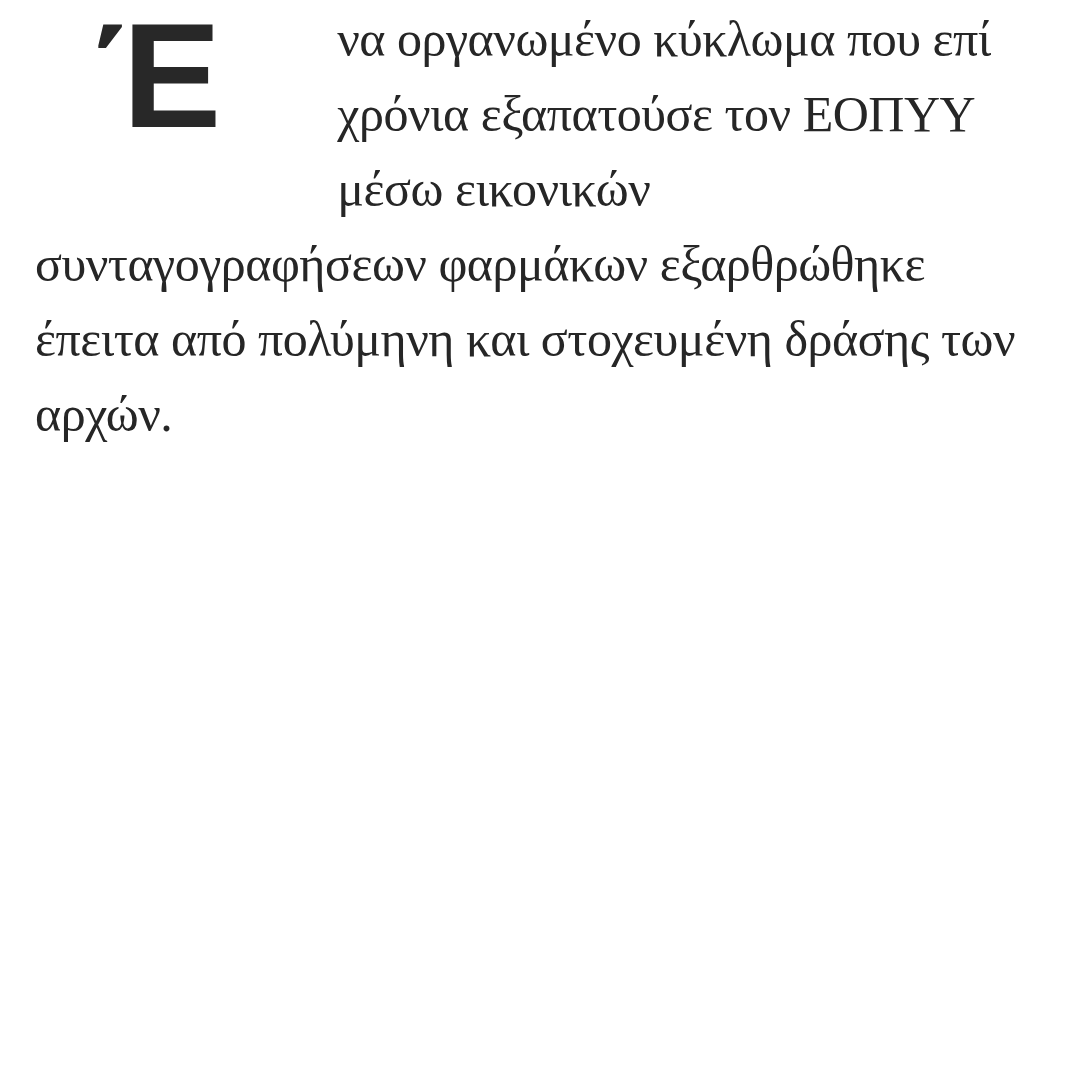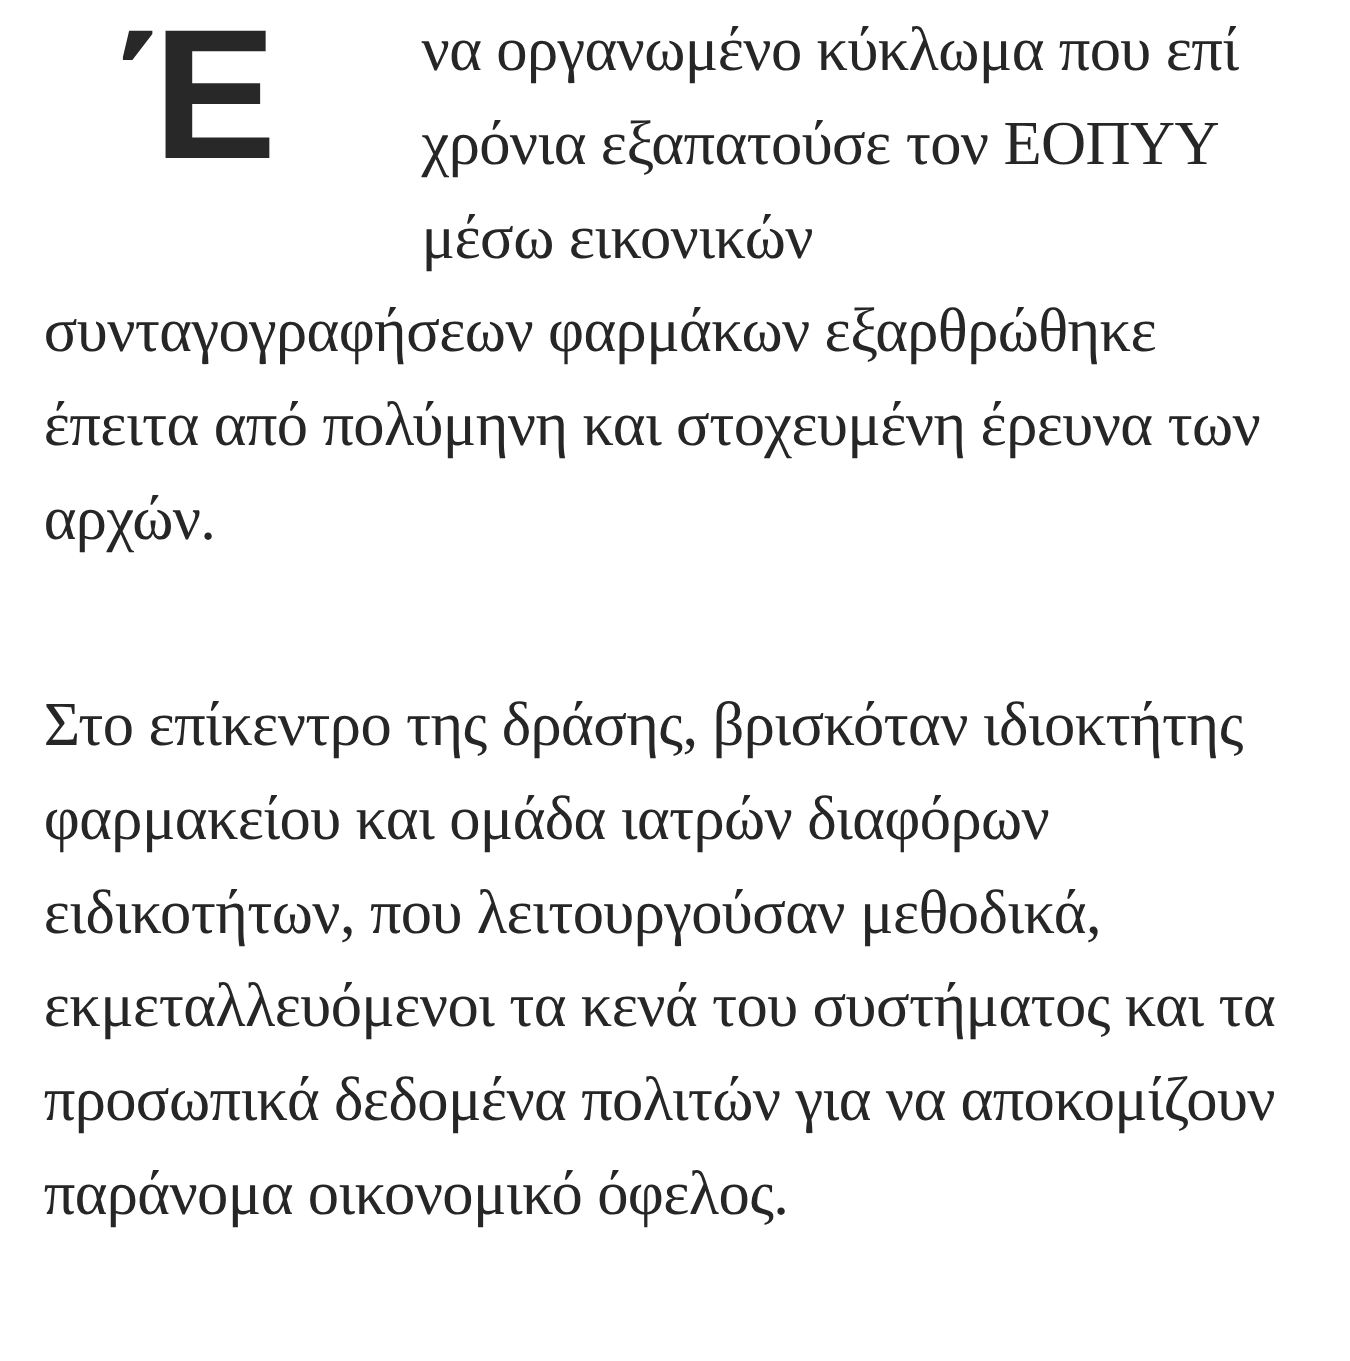--- a/index.html
+++ b/index.html
@@ -34,15 +34,14 @@
     line-height: 120px;
     margin: 14px 116px 58px 60px;
     color: #282828;
     letter-spacing: 0;
   }
 </style>
 </head>
 <body>
 
 <main class="article-body">
-  <p class="paragraph-1"><span class="dropcap">Έ</span><span>να οργανωμένο κύκλωμα που επί χρόνια εξαπατούσε τον ΕΟΠΥΥ μέσω εικονικών συνταγογραφήσεων φαρμάκων εξαρθρώθηκε έπειτα από πολύμηνη και στοχευμένη έρευνα των αρχών.</span></p>
-  <p class="paragraph-2">Στο επίκεντρο της δράσης, βρισκόταν ιδιοκτήτης φαρμακείου και ομάδα ιατρών διαφόρων ειδικοτήτων, που λειτουργούσαν μεθοδικά, εκμεταλλευόμενοι τα κενά του συστήματος και τα προσωπικά δεδομένα πολιτών για να αποκομίζουν παράνομα οικονομικό όφελος.</p>
+  <p class="paragraph-1"><span class="dropcap">Έ</span><span>να οργανωμένο κύκλωμα που επί χρόνια εξαπατούσε τον ΕΟΠΥΥ μέσω εικονικών συνταγογραφήσεων φαρμάκων εξαρθρώθηκε έπειτα από πολύμηνη και στοχευμένη δράσης των αρχών.</span></p>
 </main>
 
 </body></html>

